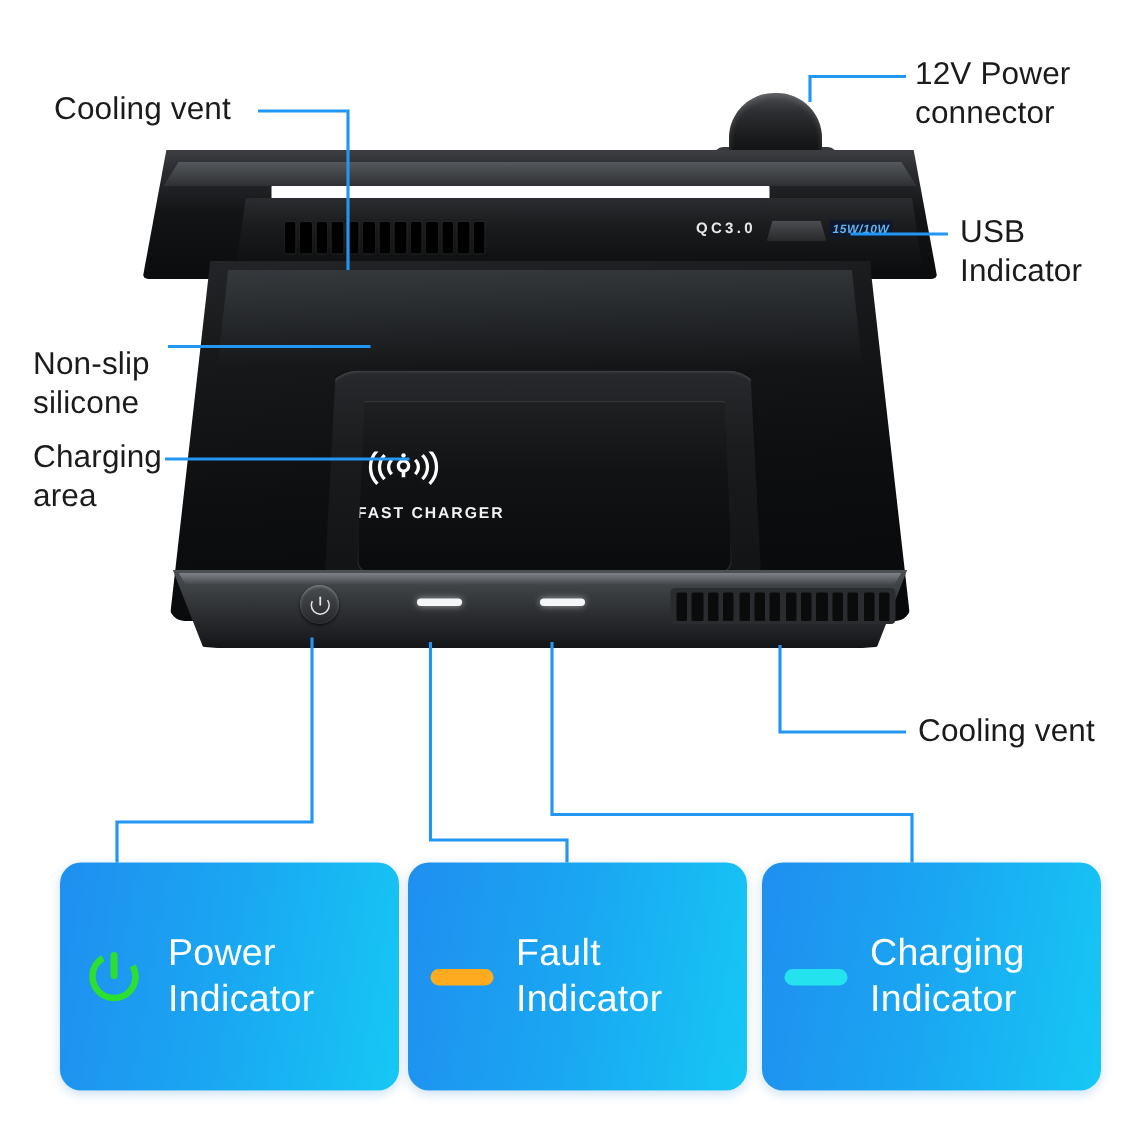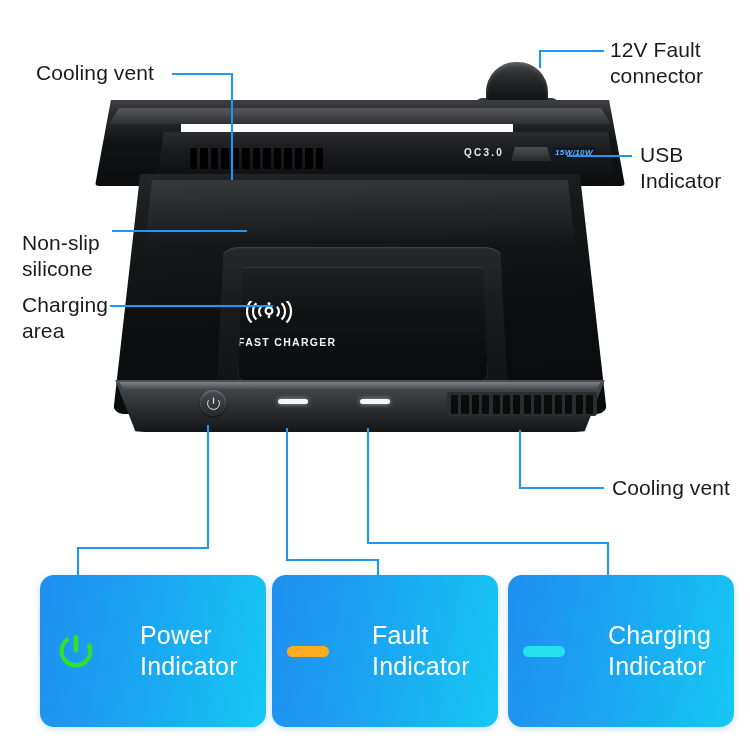--- a/index.html
+++ b/index.html
@@ -158,21 +158,20 @@
     background:#2a2c2f; border-radius:3px; padding:2px 4px;
   }
   .vent-bottom i { display:block; flex:1; height:19px; background:#0a0b0b; border-radius:1px; }
 
   
   .card {
     position:absolute; top:575px; height:152px; border-radius:14px;
     background:linear-gradient(100deg,#1f8ff0 0%,#1aa6f2 48%,#16c8f4 100%);
     display:flex; align-items:center;
     box-shadow:0 2px 7px rgba(20,120,200,.22);
-    gap:28px;
   }
   .card-ico { width:72px; display:flex; align-items:center; justify-content:center; }
   .card-txt {
     color:#ffffff; font-size:25px; line-height:31px;
     white-space:pre-line; letter-spacing:.2px;
   }
   .bar-ico { width:42px; height:11px; border-radius:6px; display:block; }
 </style>
 </head>
 <body>
@@ -285,21 +284,21 @@
   </svg>
 
   <div class="label" style="left:36px; top:60px;">Cooling vent</div>
 
   <div class="label" style="left:22px; top:230px;">Non-slip
 silicone</div>
 
   <div class="label" style="left:22px; top:292px;">Charging
 area</div>
 
-  <div class="label r" style="left:610px; top:37px;">12V Fault
+  <div class="label r" style="left:610px; top:37px;">12V Power
 connector</div>
 
   <div class="label r" style="left:640px; top:142px;">USB
 Indicator</div>
 
   <div class="label r" style="left:612px; top:475px;">Cooling vent</div>
 
   <div class="card" style="left:40px; width:226px;">
     <div class="card-ico">
       <svg width="40" height="40" viewBox="0 0 24 24">

